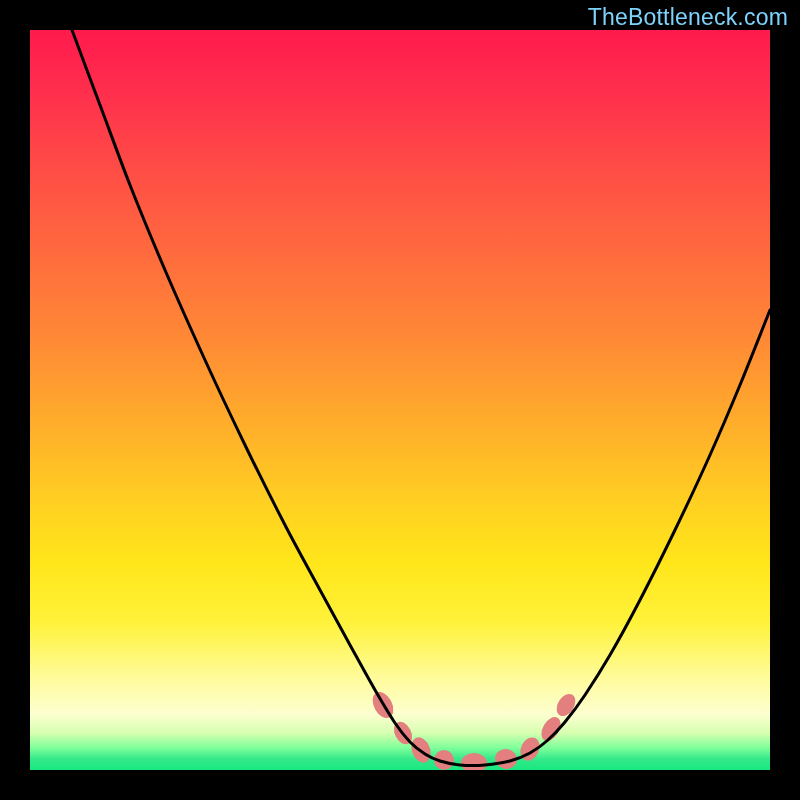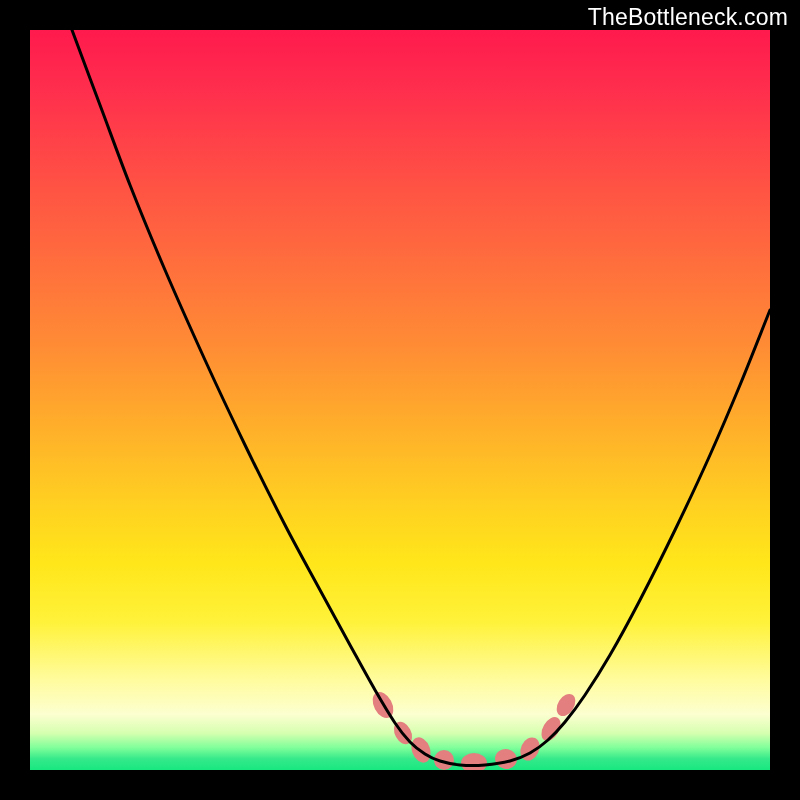--- a/index.html
+++ b/index.html
@@ -50,21 +50,21 @@
     left: 0;
     top: 0;
     width: 740px;
     height: 740px;
     display: block;
   }
   .watermark {
     position: absolute;
     top: 4px;
     right: 12px;
-    color: #ffffff;
+    color: #7dd3fc;
     font-size: 23px;
     font-weight: 500;
     letter-spacing: 0.2px;
     user-select: none;
   }
 </style>
 </head>
 <body>
 
 <div class="frame">

